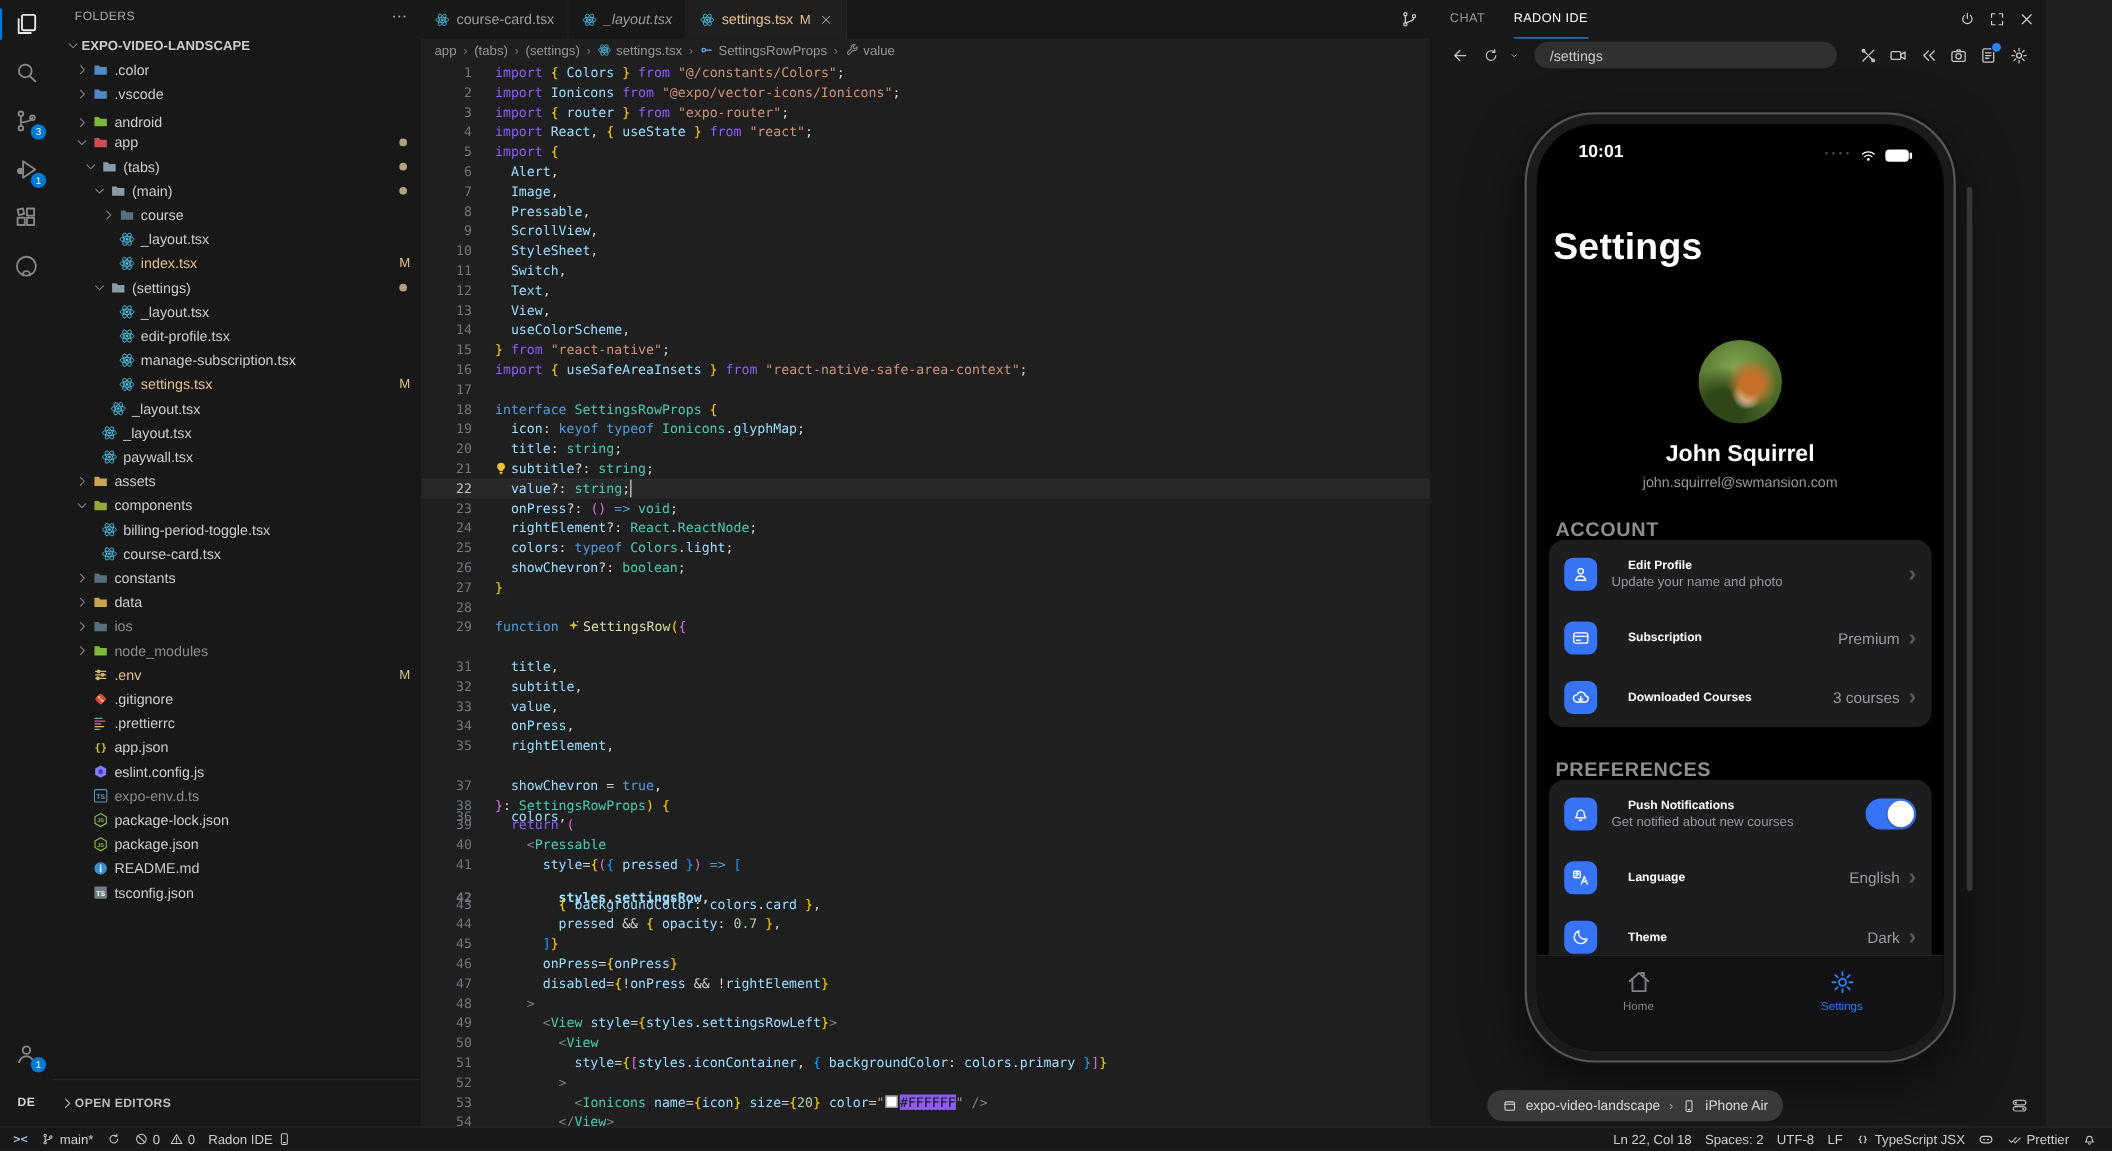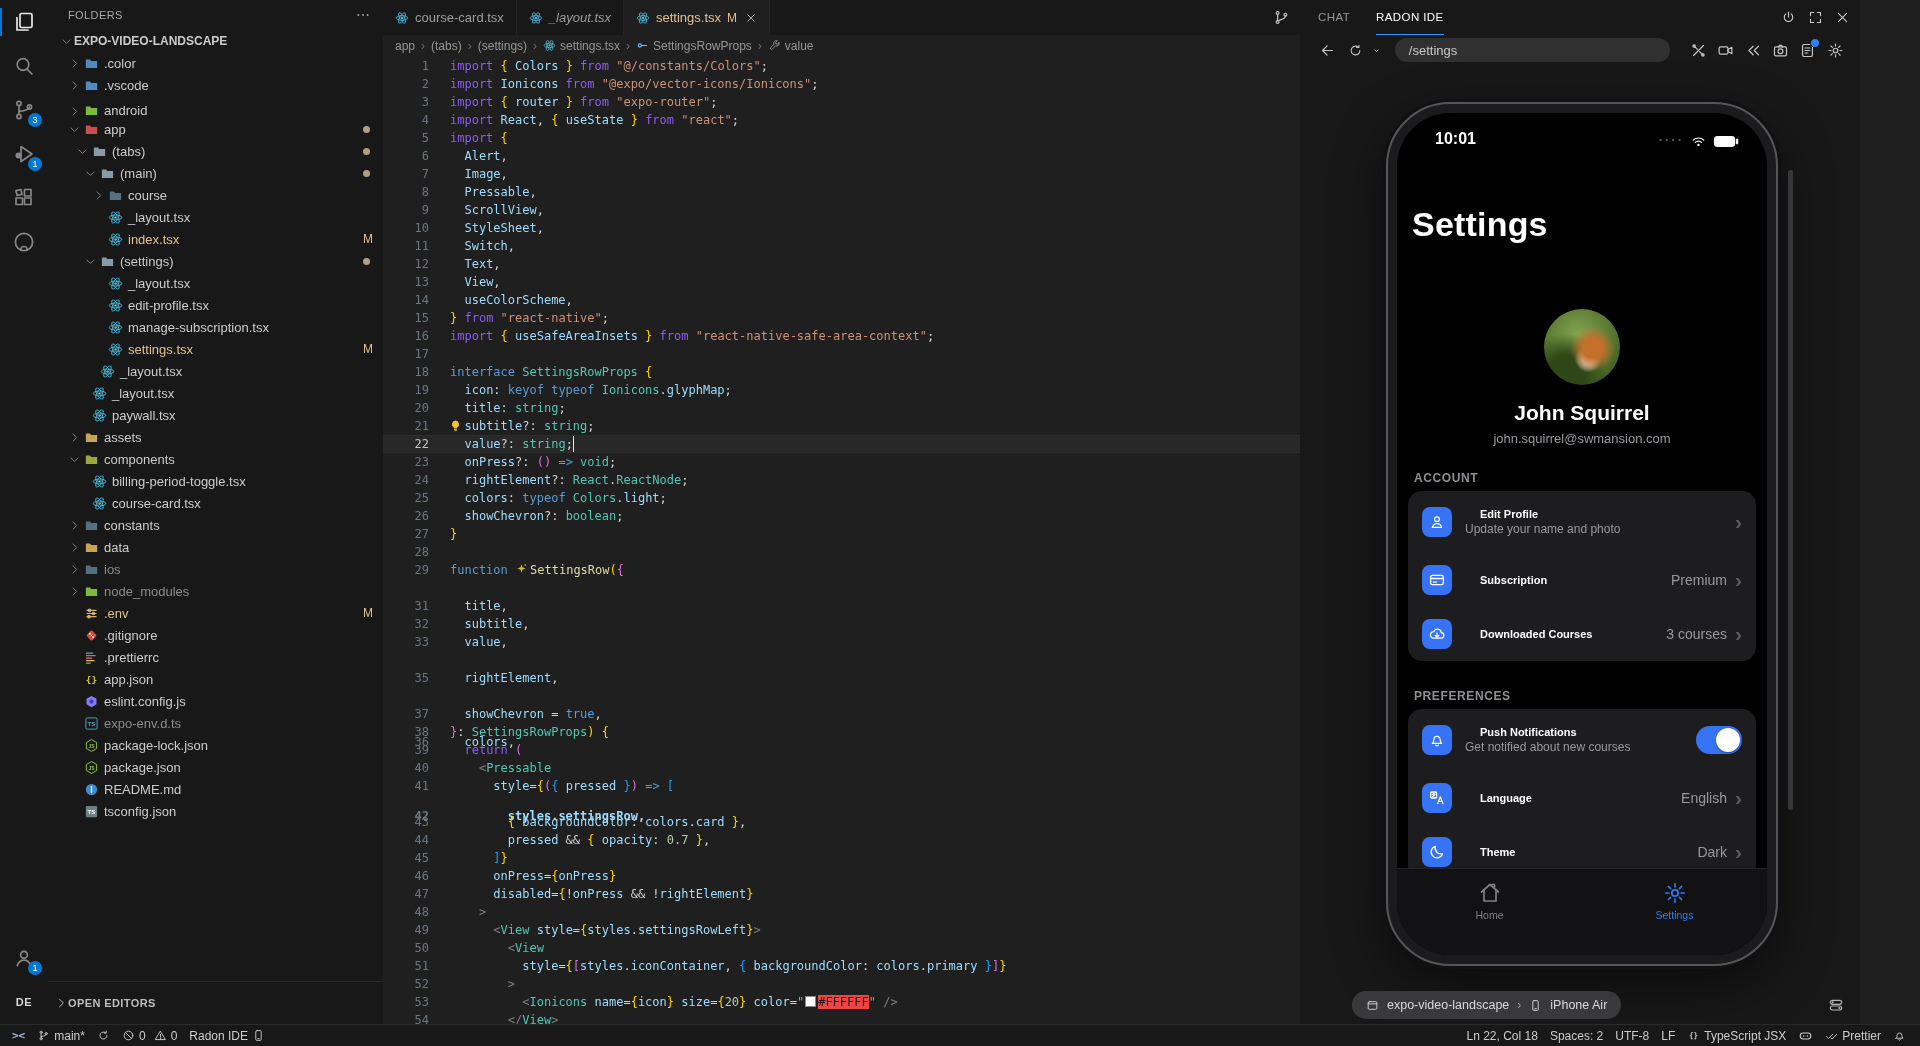--- a/index.html
+++ b/index.html
@@ -42,21 +42,21 @@
   .cl{position:absolute;left:0;width:940px;height:18px;line-height:18px;}
   .cl .ln{position:absolute;left:0;width:46px;text-align:right;color:#6e7681;}
   .cl .lt{position:absolute;left:67px;white-space:pre;color:#d4d4d4;}
   .cl.cur{background:rgba(255,255,255,.045);box-shadow:0 1px 0 #2e2e2e inset,0 -1px 0 #2e2e2e inset;}
   .cl.cur .ln{color:#c6c6c6;}
   .cursor{position:absolute;top:1px;width:1.5px;height:16px;background:#e8e8e8;}
   .bulbpos{position:absolute;left:66px;top:2px;}
   .tk-k{color:#8b5cf6}.tk-b{color:#569CD6}.tk-t{color:#4EC9B2}.tk-v{color:#9CDCFE}.tk-f{color:#DCDCAA}
   .tk-s{color:#CE9178}.tk-n{color:#B5CEA8}.tk-p{color:#D4D4D4}.tk-g{color:#FFD700}.tk-m{color:#DA70D6}
   .tk-a{color:#179FFF}.tk-x{color:#808080}
-  .tk-hl{background:#ef4444;color:#161616;}
+  .tk-hl{background:#8b5cf6;color:#161616;}
   .sw{display:inline-block;width:9px;height:9px;background:#fff;border:1px solid #8a8a8a;vertical-align:-1px;margin:0 2px 0 1px;}
   .spark{display:inline-block;margin:0 3px 0 1px;}
   .minimap{position:absolute;top:56px;right:3px;width:16px;bottom:0;background:rgba(255,255,255,.025);}
   .mmark{position:absolute;left:2px;border-radius:1px;background:#a8a8a8;opacity:.8;}
   
   .panel{left:1300px;width:560px;background:#181818;}
   .panel-header{height:35px;display:flex;align-items:center;padding:0 10px 0 18px;gap:26px;}
   .ptab{font-size:11.5px;letter-spacing:.4px;color:#969696;height:35px;display:flex;align-items:center;cursor:pointer;border-bottom:1.5px solid transparent;box-sizing:border-box;}
   .ptab.active{color:#fff;border-bottom-color:#3794ff;}
   .pwin{margin-left:auto;display:flex;align-items:center;gap:12px;color:#cfcfcf;}
@@ -73,21 +73,21 @@
   .cell-dots{color:#5c5c60;font-size:13px;letter-spacing:2px;font-weight:700;margin-top:-4px;}
   .ph-title{position:absolute;left:15px;top:92px;font-size:34px;font-weight:800;letter-spacing:.2px;}
   .avatar{position:absolute;left:50%;top:196px;width:76px;height:76px;margin-left:-38px;border-radius:50%;
     background:
       radial-gradient(circle at 64% 52%, #c4702a 0 15%, rgba(196,112,42,0) 36%),
       radial-gradient(circle at 58% 66%, #e8d8c8 0 7%, rgba(232,216,200,0) 20%),
       radial-gradient(circle at 30% 85%, #2f4716 0 22%, rgba(47,71,22,0) 48%),
       radial-gradient(circle at 45% 35%, #85a653, #55752e 55%, #3a571f 85%);}
   .ph-name{position:absolute;left:0;right:0;top:288px;text-align:center;font-size:21px;font-weight:700;}
   .ph-email{position:absolute;left:0;right:0;top:318px;text-align:center;font-size:13px;color:#98989e;}
-  .sec-label{position:absolute;left:17px;font-size:12px;font-weight:600;letter-spacing:.6px;color:#8e8e93;}
+  .sec-label{position:absolute;left:17px;font-size:18px;font-weight:600;letter-spacing:.6px;color:#8e8e93;}
   .card{position:absolute;left:11px;right:11px;border-radius:14px;background:#1d1d1f;}
   .prow{display:flex;align-items:center;padding:0 14px;cursor:pointer;}
   .prow .sq{width:30px;height:30px;border-radius:8px;display:flex;align-items:center;justify-content:center;flex:none;color:#fff;}
   .prow .txt{margin-left:13px;flex:1;min-width:0;}
   .prow .rt{font-size:11px;font-weight:600;color:#fff;margin-left:15px;}
   .prow .rs{font-size:12px;color:#98989e;margin-top:2px;}
   .prow .rv{font-size:14px;color:#98989e;margin-right:8px;}
   .prow .rchev{color:#5b5b5f;font-size:21px;line-height:1;margin-top:-2px;font-weight:600;}
   .toggle{width:46px;height:28px;border-radius:14px;position:relative;flex:none;}
   .toggle .knob{position:absolute;top:2px;right:2px;width:24px;height:24px;border-radius:50%;background:#fff;box-shadow:0 1px 2px rgba(0,0,0,.4);}
@@ -846,20 +846,24 @@
           <span class="lt"><span class="tk-p">  </span><span class="tk-v">title</span><span class="tk-p">,</span></span>
         </div>
         <div class="cl" style="top: 559px;">
           <span class="ln">32</span>
           <span class="lt"><span class="tk-p">  </span><span class="tk-v">subtitle</span><span class="tk-p">,</span></span>
         </div>
         <div class="cl" style="top: 577px;">
           <span class="ln">33</span>
           <span class="lt"><span class="tk-p">  </span><span class="tk-v">value</span><span class="tk-p">,</span></span>
         </div>
+        <div class="cl" style="top: 595px;">
+          <span class="ln">34</span>
+          <span class="lt"><span class="tk-p">  </span><span class="tk-v">onPress</span><span class="tk-p">,</span></span>
+        </div>
         <div class="cl" style="top: 613px;">
           <span class="ln">35</span>
           <span class="lt"><span class="tk-p">  </span><span class="tk-v">rightElement</span><span class="tk-p">,</span></span>
         </div>
         <div class="cl" style="top: 645px; margin-top: 32px;">
           <span class="ln">36</span>
           <span class="lt"><span class="tk-p">  </span><span class="tk-v">colors</span><span class="tk-p">,</span></span>
         </div>
         <div class="cl" style="top: 649px;">
           <span class="ln">37</span>

